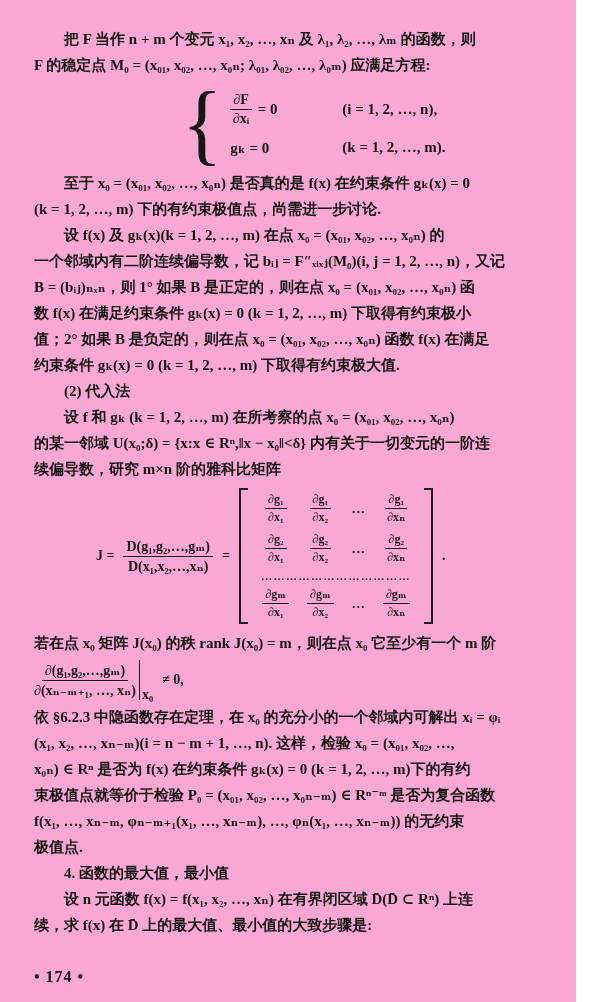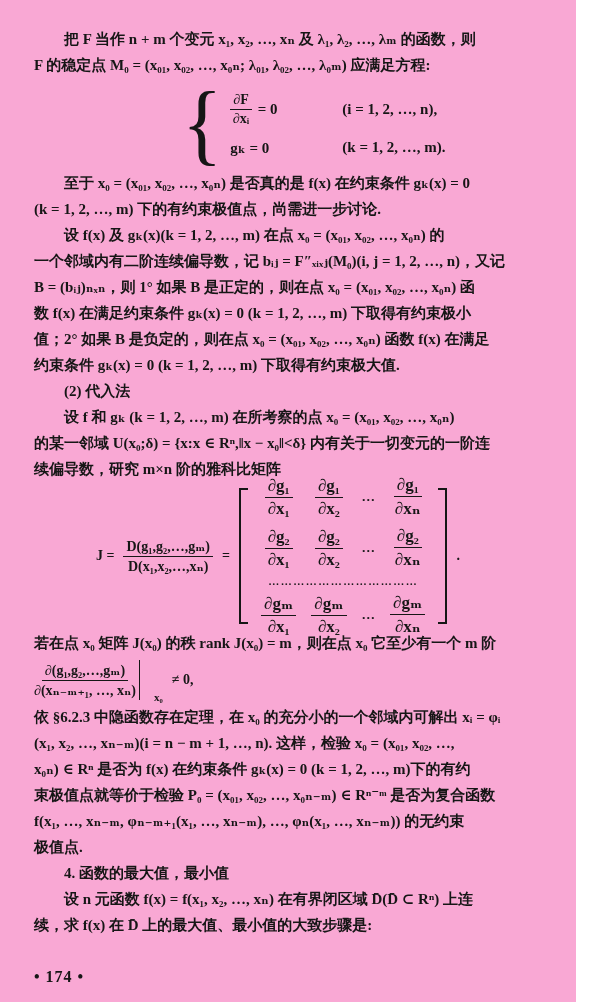--- a/index.html
+++ b/index.html
@@ -28,27 +28,27 @@
   .sys-rows{display:flex;flex-direction:column;gap:12px;}
   .sys-row{display:flex;align-items:center;}
   .sys-lhs{min-width:112px;display:flex;align-items:center;gap:6px;}
   
   .eq-jacobian{display:flex;align-items:center;height:148px;padding-left:62px;gap:9px;font-size:14px;}
   .mbr{align-self:stretch;width:7px;margin:6px 0;}
   .mbr.left{border-left:2px solid #161616;border-top:2px solid #161616;border-bottom:2px solid #161616;}
   .mbr.right{border-right:2px solid #161616;border-top:2px solid #161616;border-bottom:2px solid #161616;}
   .mat{display:grid;grid-template-columns:repeat(4,auto);column-gap:15px;row-gap:7px;
        align-items:center;justify-items:center;padding:2px 4px;font-size:13.5px;}
-  .mat .frac{font-size:17px;}
+  .mat .frac{font-size:12px;}
   .dotsrow{grid-column:1/5;font-size:11px;letter-spacing:1.5px;line-height:8px;}
   
   .eq-det{display:flex;align-items:center;height:48px;gap:3px;padding-right:70px;font-size:14px;}
   .eval{display:inline-flex;align-items:flex-end;}
   .eval .vbar{border-left:1.5px solid #161616;height:40px;display:inline-block;}
-  .eval .esub{font-size:11px;margin-left:14px;transform:translateY(3px);}
+  .eval .esub{font-size:14px;margin-left:2px;transform:translateY(3px);}
   .rhs{margin-left:6px;}
   .footer{margin-top:auto;padding-bottom:16px;font-size:16px;letter-spacing:1px;}
 </style>
 </head>
 <body>
 
 <div class="page">
 
   <div>
     <div class="line indent">把 F 当作 n + m 个变元 x₁, x₂, …, xₙ 及 λ₁, λ₂, …, λₘ 的函数，则</div>

